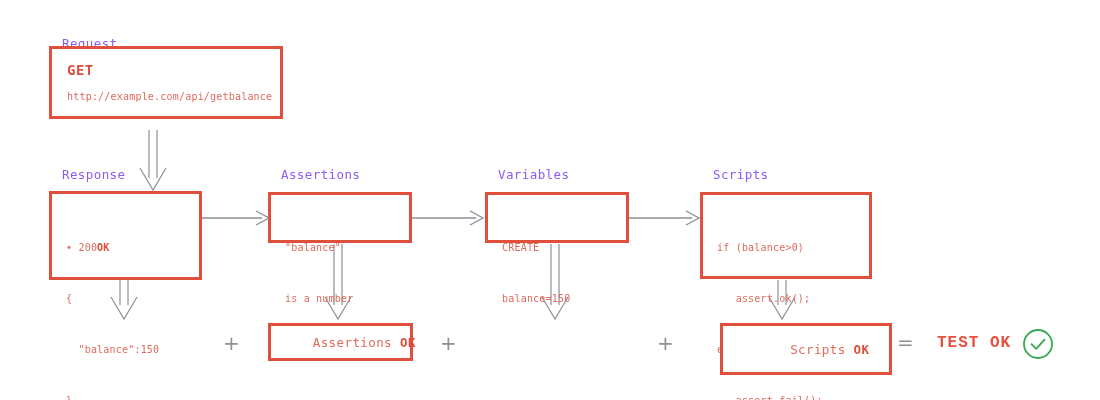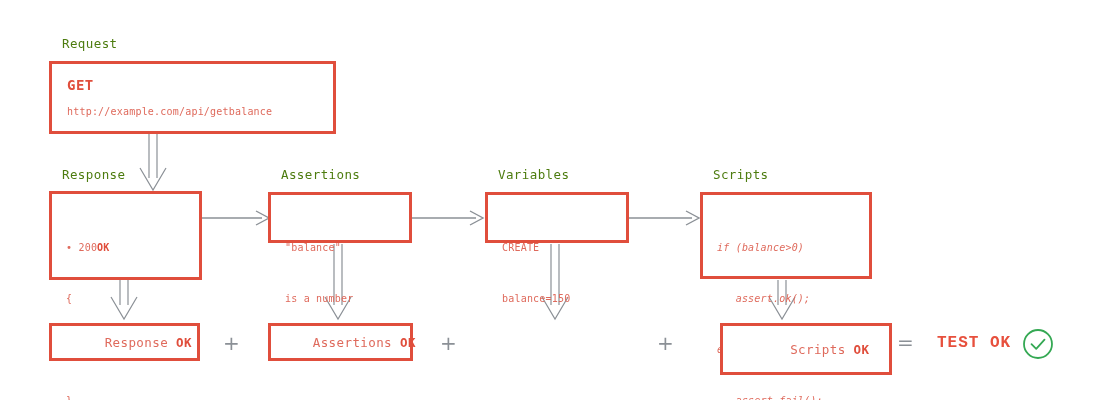--- a/index.html
+++ b/index.html
@@ -16,21 +16,21 @@
     height: 400px;
     background: #ffffff;
     overflow: hidden;
   }
 
   
   .section-label {
     position: absolute;
     font-family: "DejaVu Sans Mono", monospace;
     font-size: 12.5px;
-    color: #4d7c0f;
+    color: #8b5cf6;
     letter-spacing: 0.4px;
     white-space: nowrap;
   }
 
   .box {
     position: absolute;
     box-sizing: border-box;
     border: 3px solid #e04e3c;
     background: #ffffff;
   }
@@ -149,21 +149,21 @@
       <polyline points="470,211 483,218 470,225"></polyline>
     </g>
     <g stroke="#8b9096" stroke-width="1.4" fill="none">
       <line x1="628" y1="218" x2="692" y2="218"></line>
       <polyline points="686,211 699,218 686,225"></polyline>
     </g>
   </svg>
 
   <div class="section-label" style="left:62px; top:36px;">Request</div>
 
-  <div class="box" style="left:49px; top:61px; width:287px; height:73px;">
+  <div class="box" style="left:49px; top:46px; width:234px; height:73px;">
     <div class="code method" style="position:absolute; left:15px; top:13px;">GET</div>
     <div class="code" style="position:absolute; left:15px; top:39px;">http://example.com/api/getbalance</div>
   </div>
 
   <div class="section-label" style="left:62px; top:167px;">Response</div>
   <div class="box" style="left:49px; top:191px; width:153px; height:89px;">
     <div class="code" style="left:14px; top:11px;">
       <div><span>• 200</span><span class="strong">OK</span></div>
       <div><span>{</span></div>
       <div><span>  "balance":150</span></div>
@@ -181,34 +181,29 @@
 
   <div class="section-label" style="left:498px; top:167px;">Variables</div>
   <div class="box" style="left:485px; top:192px; width:144px; height:51px;">
     <div class="code" style="left:14px; top:10px;">
       <div><span>CREATE</span></div>
       <div><span>balance=150</span></div>
     </div>
   </div>
 
   <div class="section-label" style="left:713px; top:167px;">Scripts</div>
-  <div class="box" style="left:700px; top:192px; width:172px; height:87px;font-style:italic;">
+  <div class="box" style="left:700px; top:192px; width:172px; height:87px;">
     <div class="code" style="left:14px; top:10px;">
       <div><span>if (balance&gt;0)</span></div>
       <div><span>   assert.ok();</span></div>
       <div><span>else</span></div>
       <div><span>   assert.fail();</span></div>
     </div>
   </div>
 
-  <div class="result-box" style="left:49px; top:323px; width:151px; height:38px;">
-    <div class="result-text">
-      <span>Response </span><b>OK</b>
-    </div>
-  </div>
 
   <div class="operator" style="left:223px; top:333px;">+</div>
 
   <div class="result-box" style="left:268px; top:323px; width:145px; height:38px;align-items:center;">
     <div class="result-text">
       <span>Assertions </span><b>OK</b>
     </div>
   </div>
 
   <div class="operator" style="left:440px; top:333px;">+</div>

